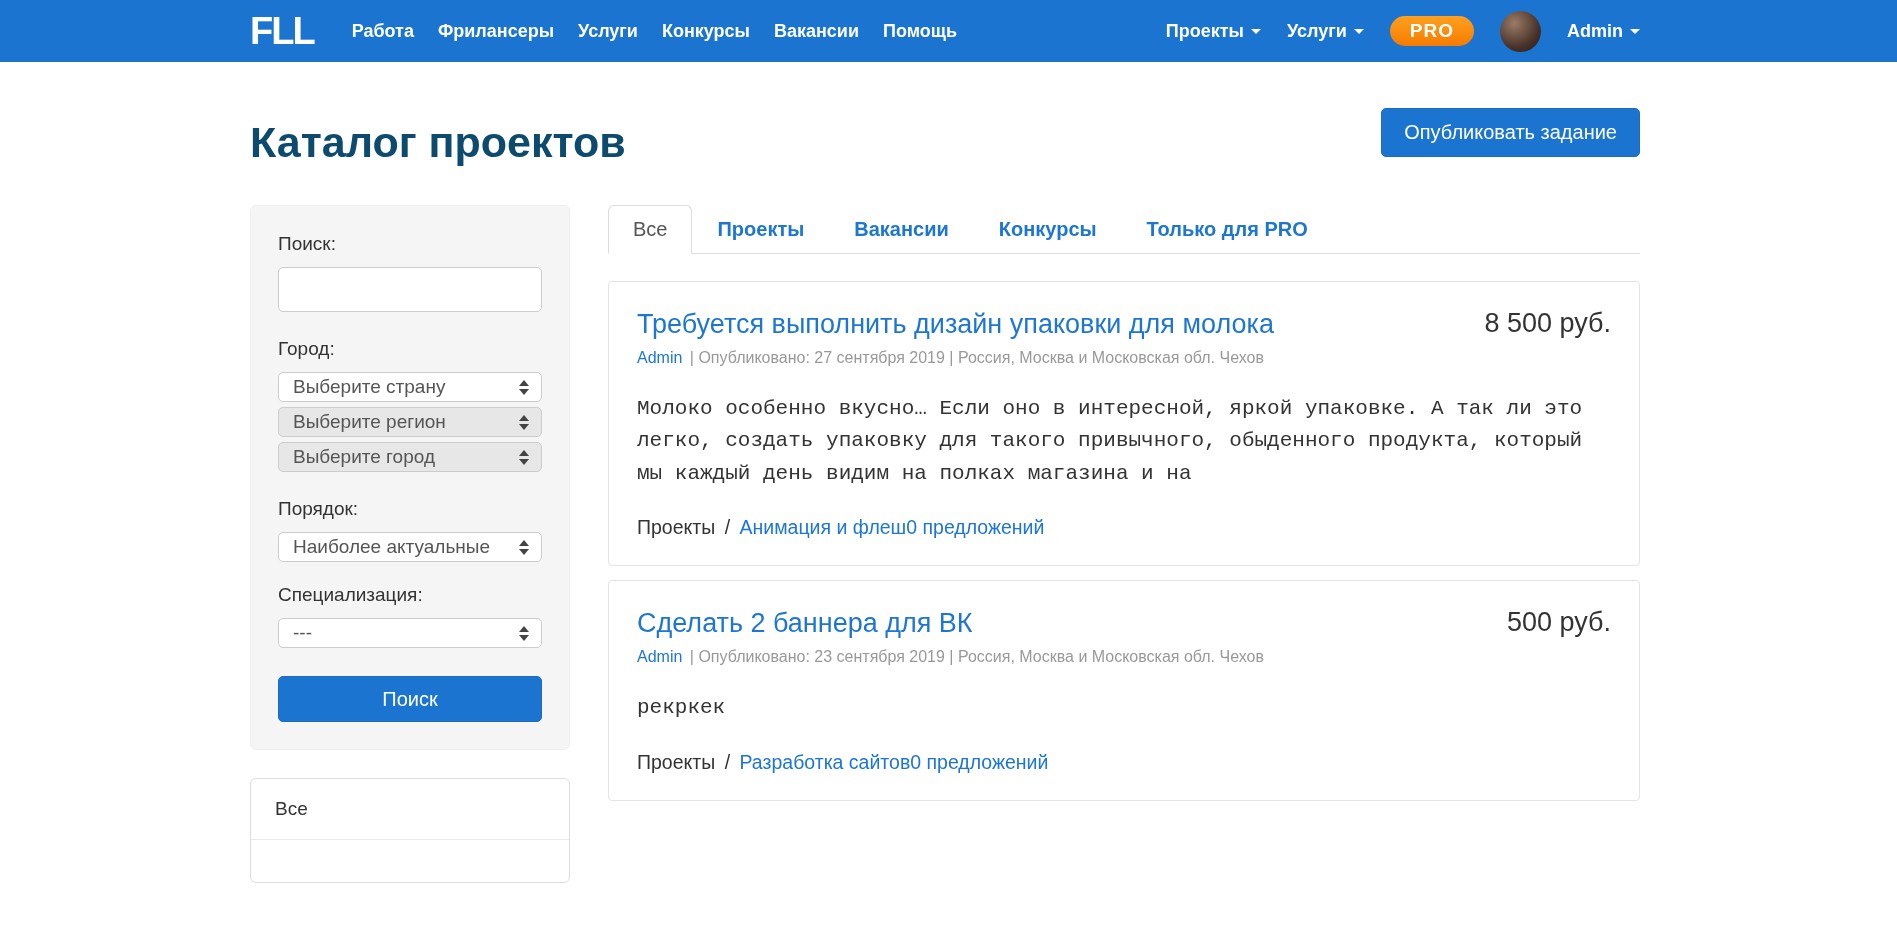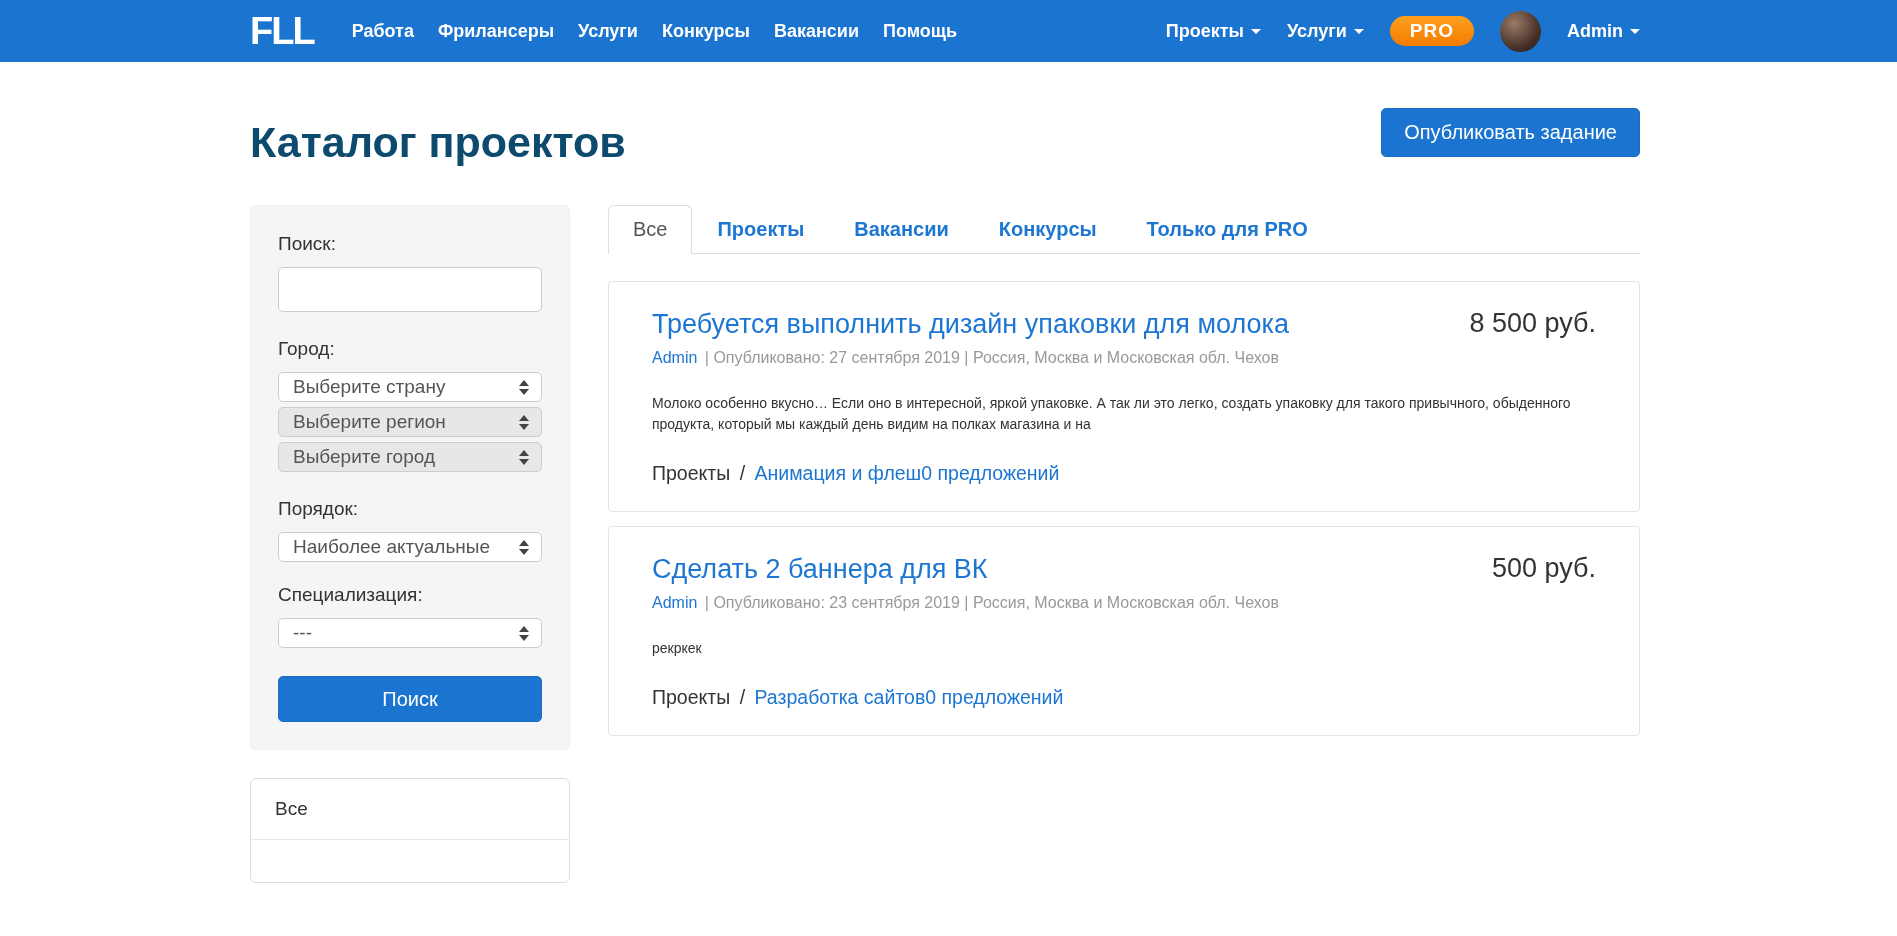--- a/index.html
+++ b/index.html
@@ -51,28 +51,28 @@
   .cat-item { padding: 19px 24px; font-size: 19px; color: #333; border-bottom: 1px solid #e8e8e8; cursor: pointer; }
   .cat-item.partial { height: 42px; border-bottom: none; }
 
   
   .tabs { display: flex; border-bottom: 1px solid #ddd; }
   .tab { padding: 12px 24px; font-size: 20px; font-weight: bold; color: #1d76d2; margin-bottom: -1px; border: 1px solid transparent; border-radius: 6px 6px 0 0; cursor: pointer; }
   .tab.active { color: #555; font-weight: normal; background: #fff; border-color: #ddd #ddd #fff; }
 
   
   .cards { margin-top: 27px; display: flex; flex-direction: column; gap: 14px; }
-  .card { background: #fff; border: 1px solid #e4e4e4; border-radius: 4px; padding: 26px 43px; }
+  .card { background: #fff; border: 1px solid #e4e4e4; border-radius: 4px; padding: 26px 28px; }
   .card-head { display: flex; justify-content: space-between; align-items: flex-start; }
   .card-title { font-size: 27px; color: #1d76d2; line-height: 1.25; }
   .card-price { font-size: 27px; color: #333; white-space: nowrap; margin-left: 24px; }
   .card-meta { margin-top: 7px; font-size: 16px; color: #999; }
   .card-meta a { color: #1d76d2; }
   .card-meta .meta-rest { margin-left: 3px; }
-  .card-desc { margin-top: 26px; font-size: 14px; line-height: 1.55; color: #333; max-width: 995px; }
+  .card-desc { margin-top: 26px; font-size: 21px; line-height: 1.55; color: #333; max-width: 995px; font-family: Liberation Mono, monospace; }
   .card-foot { margin-top: 26px; display: flex; justify-content: flex-start; align-items: center; font-size: 19.5px; }
   .card-cat { color: #333; }
   .card-cat a { color: #1d76d2; }
   .sep { margin: 0 4px; }
   .offers { color: #1d76d2; }
 </style>
 </head>
 <body>
 
 <header class="navbar">

